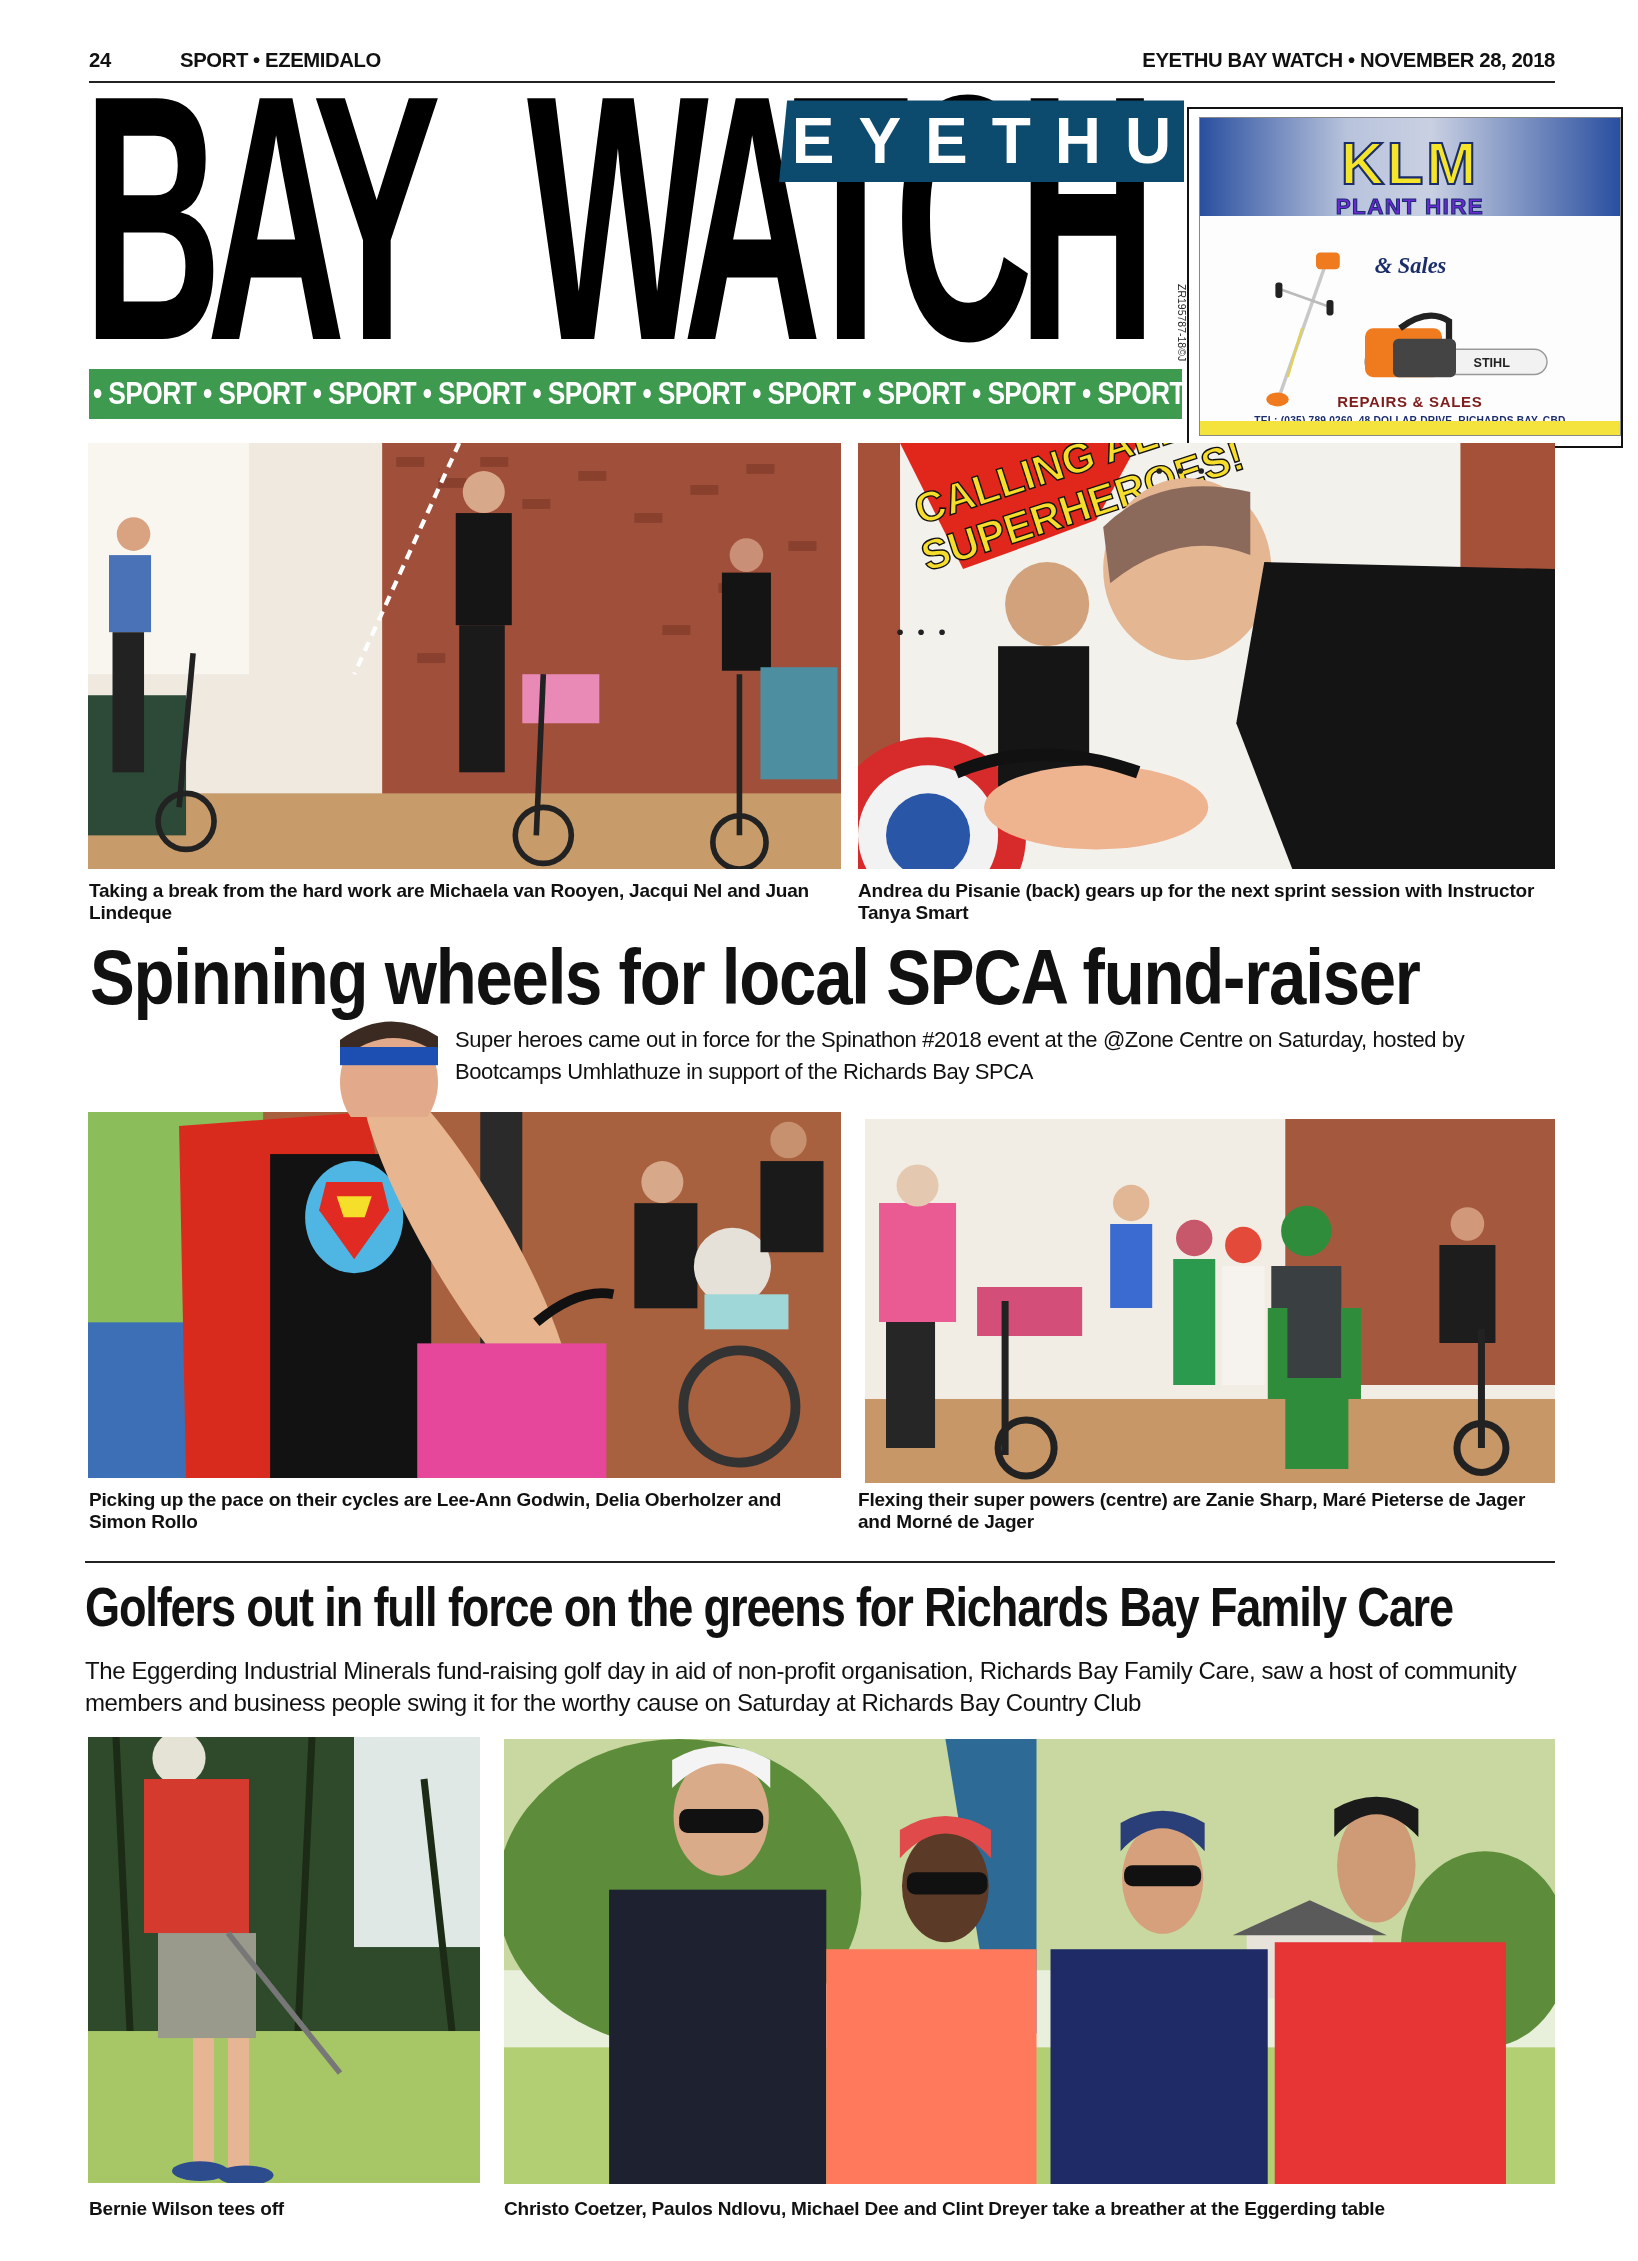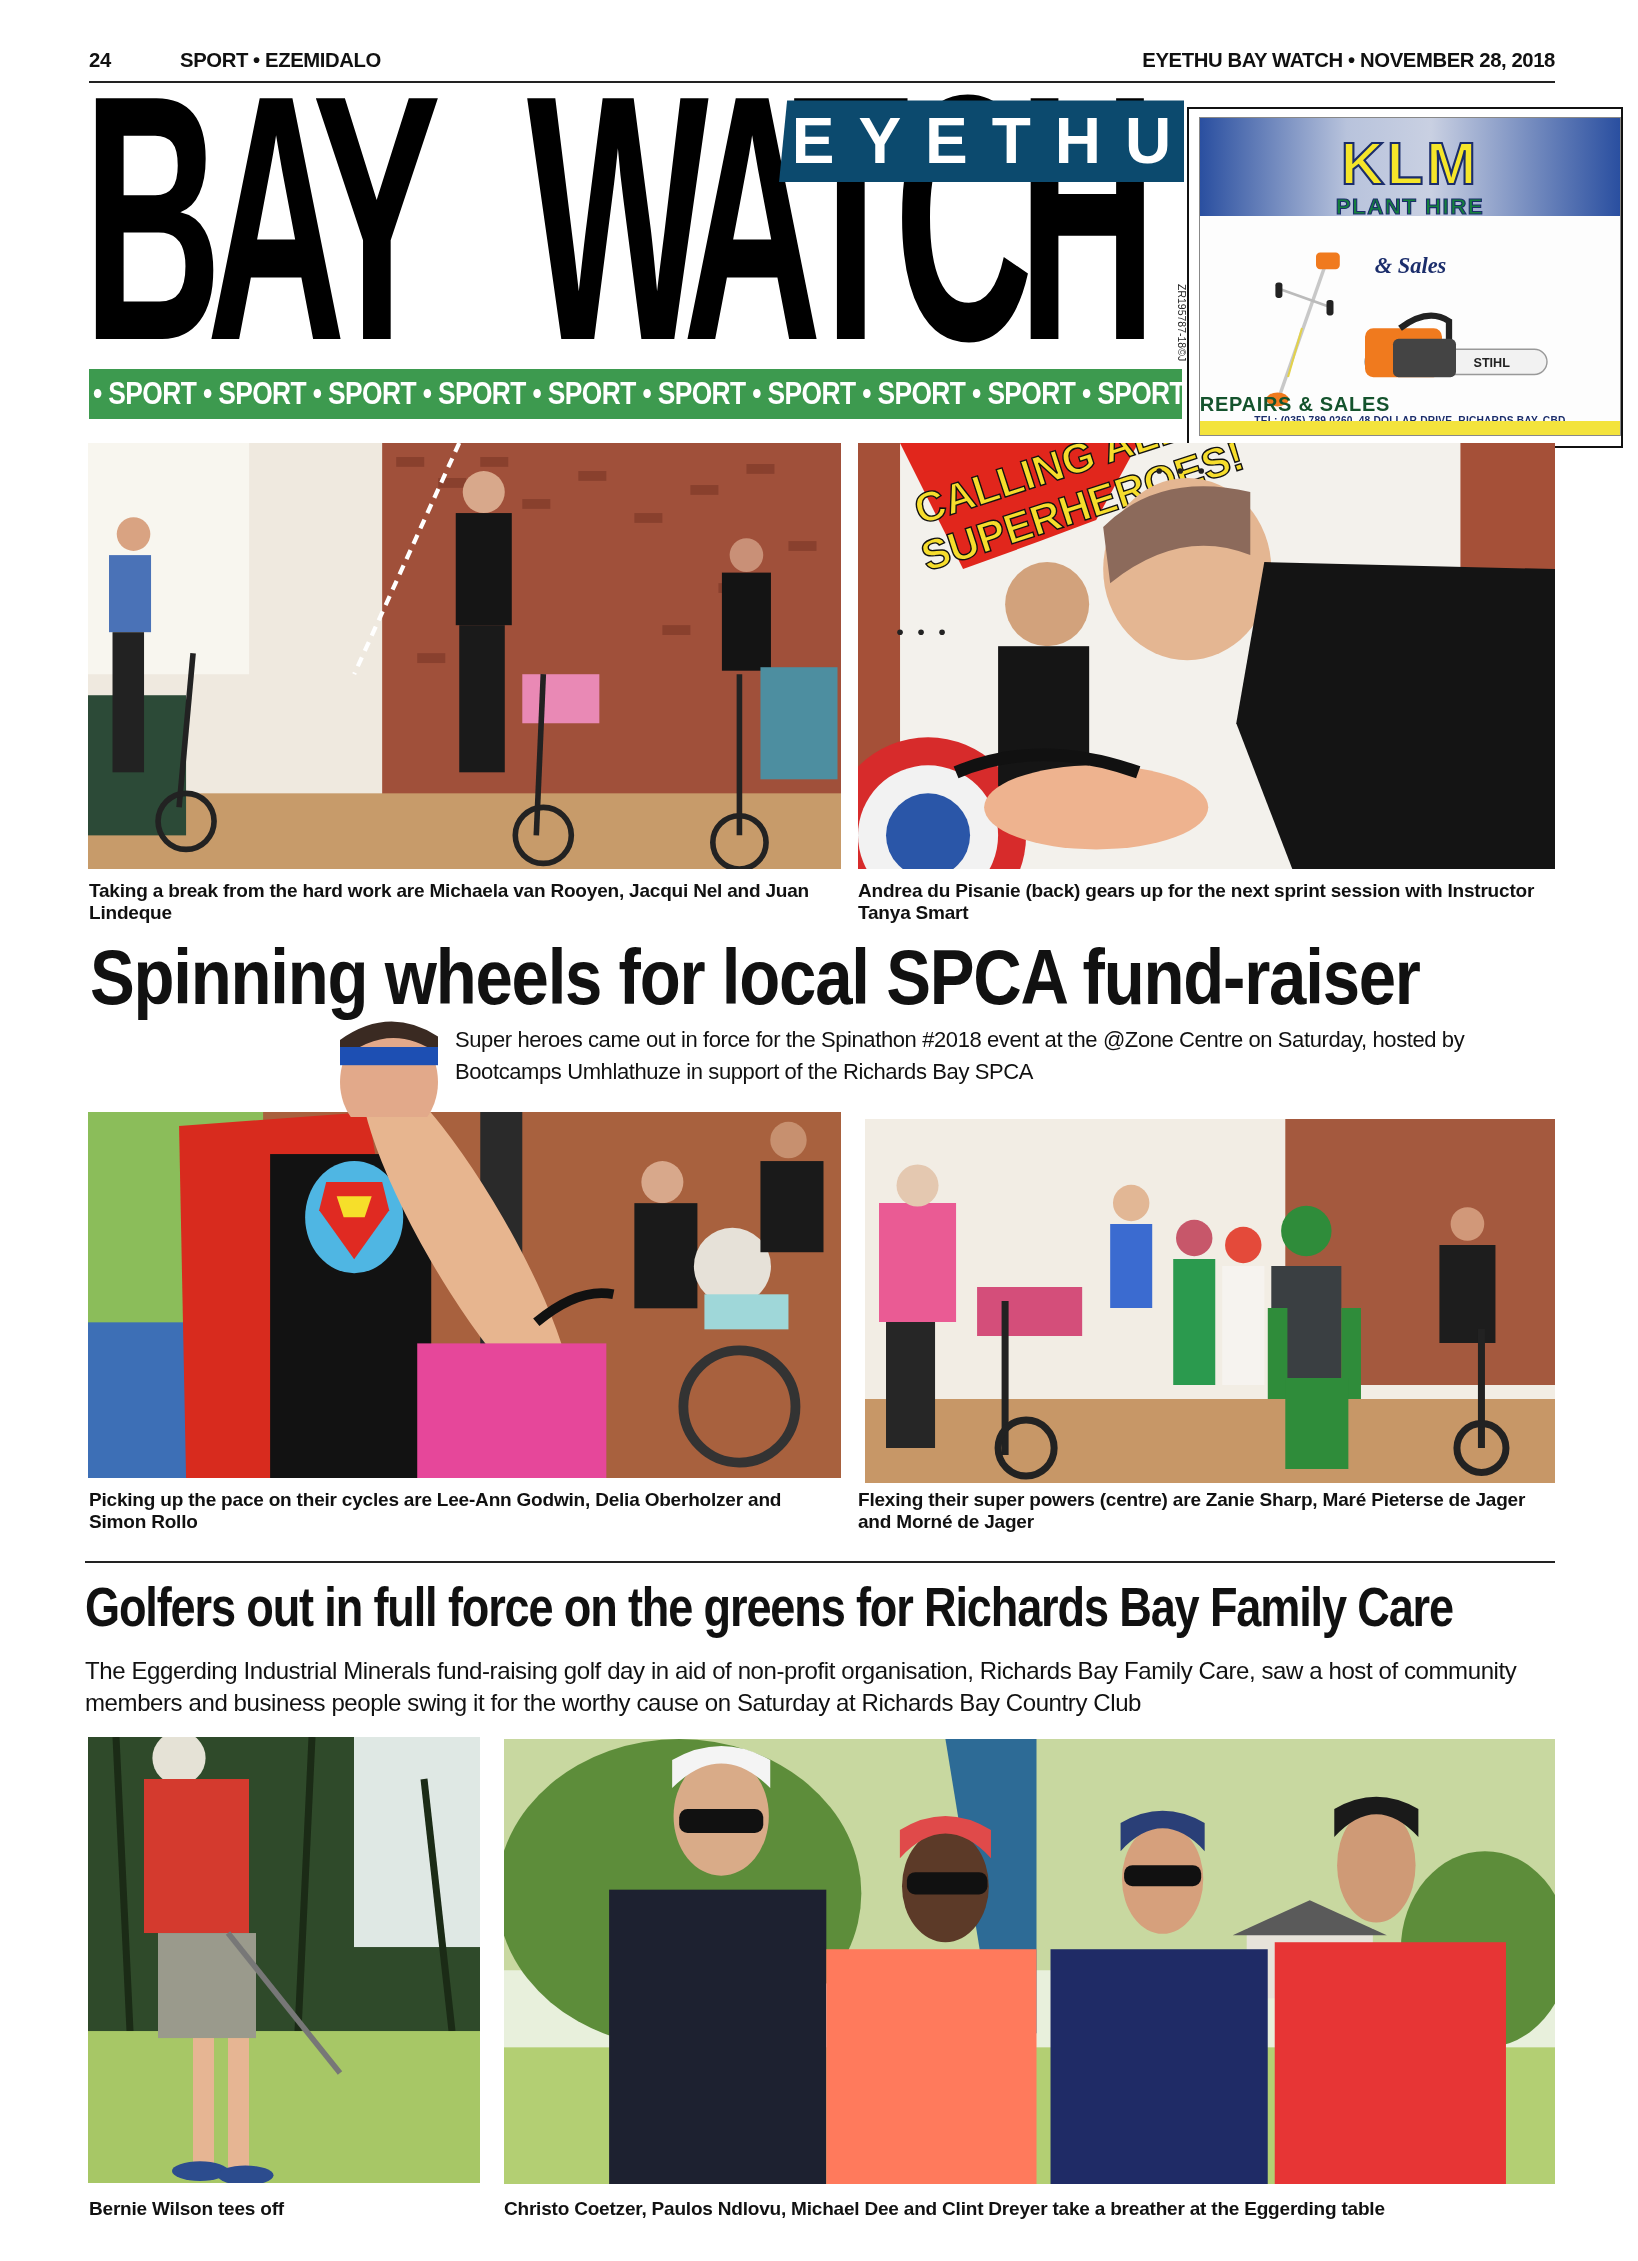--- a/index.html
+++ b/index.html
@@ -20,25 +20,25 @@
   .mast .watch { position: absolute; left: 438px; top: -49px; font-family: "Liberation Sans", sans-serif; font-weight: bold; font-size: 350px; line-height: 1; letter-spacing: -28px; transform: scaleX(0.55); transform-origin: left top; color: #000; white-space: nowrap; }
   .mast .eyethu { position: absolute; left: 690px; top: 8.4px; width: 405px; height: 82px; background: #0c4a6e; clip-path: polygon(2% 0, 100% 0, 100% 100%, 0 100%); display: flex; align-items: center; justify-content: center; color: #fff; font-weight: bold; font-size: 64px; letter-spacing: 24px; padding-left: 24px; }
   .mast .sportbar { position: absolute; left: 0; top: 277px; width: 1093px; height: 50px; background: #3d9a4f; color: #fff; font-size: 31px; font-weight: bold; display: flex; align-items: center; white-space: nowrap; overflow: hidden; padding-left: 4.2px; letter-spacing: -0.7px; }
   .mast .sportbar span { transform: scaleX(0.85); transform-origin: left center; display: inline-block; }
 
   
   .ad { top: 107px; left: 1187px; width: 436px; height: 341px; border: 2.8px solid #111; background: #fff; }
   .ad-inner { position: absolute; left: 9.8px; top: 8.4px; right: 0; bottom: 9.8px; border: 0.7px solid #888; overflow: hidden; background: #fdfdfd; }
   .ad-top { position: absolute; left: 0; top: 0; right: 0; height: 98px; background: linear-gradient(90deg, #2a4fa0 0%, #b8c3dc 35%, #c9d0e2 55%, #2a4fa0 100%); }
   .ad .klm { position: absolute; top: 15.4px; left: 0; right: 0; text-align: center; font-weight: bold; font-size: 60px; color: #f5e52a; -webkit-text-stroke: 2.1px #1b2d6b; letter-spacing: 2.8px; line-height: 1; }
-  .ad .plant { position: absolute; top: 76px; left: 0; right: 0; text-align: center; font-weight: bold; font-size: 22.4px; color: #15803d; -webkit-text-stroke: 1.1px #1b2d6b; letter-spacing: 1.4px; }
+  .ad .plant { position: absolute; top: 76px; left: 0; right: 0; text-align: center; font-weight: bold; font-size: 22.4px; color: #6d28d9; -webkit-text-stroke: 1.1px #1b2d6b; letter-spacing: 1.4px; }
   .ad .sales { position: absolute; top: 104px; left: 175px; font-family: "Liberation Serif", serif; font-style: italic; font-weight: bold; font-size: 22.4px; color: #1b2d6b; margin-top: 31px; }
   .ad .trimmer { position: absolute; left: 60px; top: 133px; width: 84px; height: 161px; }
   .ad .saw { position: absolute; left: 151px; top: 189px; width: 203px; height: 81px; }
-  .ad .repairs { position: absolute; top: 275px; left: 0; right: 0; text-align: left; font-weight: bold; font-size: 20px; color: #14532d; letter-spacing: 0.7px; }
+  .ad .repairs { position: absolute; top: 275px; left: 0; right: 0; text-align: center; font-weight: bold; font-size: 15px; color: #7f1d1d; letter-spacing: 0.7px; }
   .ad .tel { position: absolute; top: 297px; left: 0; right: 0; text-align: center; font-weight: bold; font-size: 10.2px; color: #1b2d6b; letter-spacing: 0.2px; white-space: nowrap; }
   .ad .ybar { position: absolute; left: 0; right: 0; bottom: 0; height: 14px; background: #f3e33c; }
   .ad .code { position: absolute; left: -1.4px; top: 175px; font-size: 10.5px; color: #222; transform: rotate(90deg); transform-origin: left top; white-space: nowrap; }
 
   
   .photo { overflow: hidden; }
   .photo svg { display: block; width: 100%; height: 100%; }
 
   .cap { font-weight: bold; font-size: 19px; line-height: 22px; letter-spacing: -0.2px; color: #111; }
 

